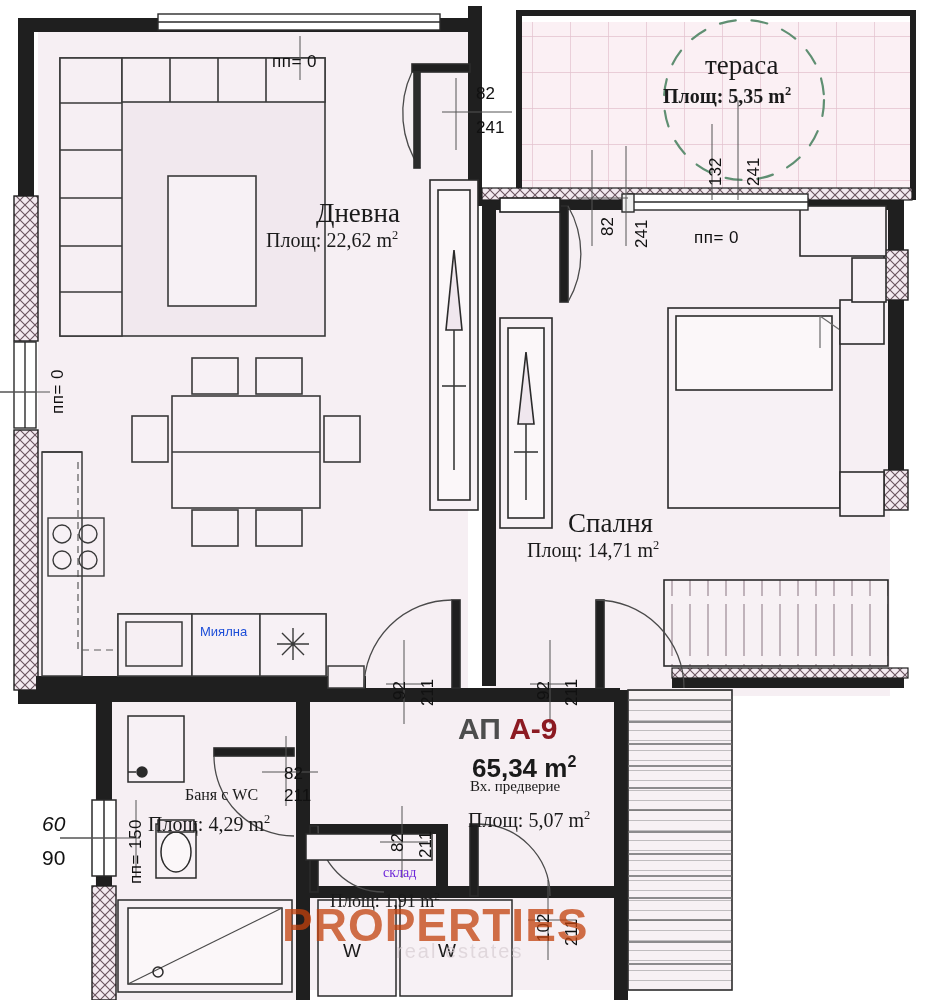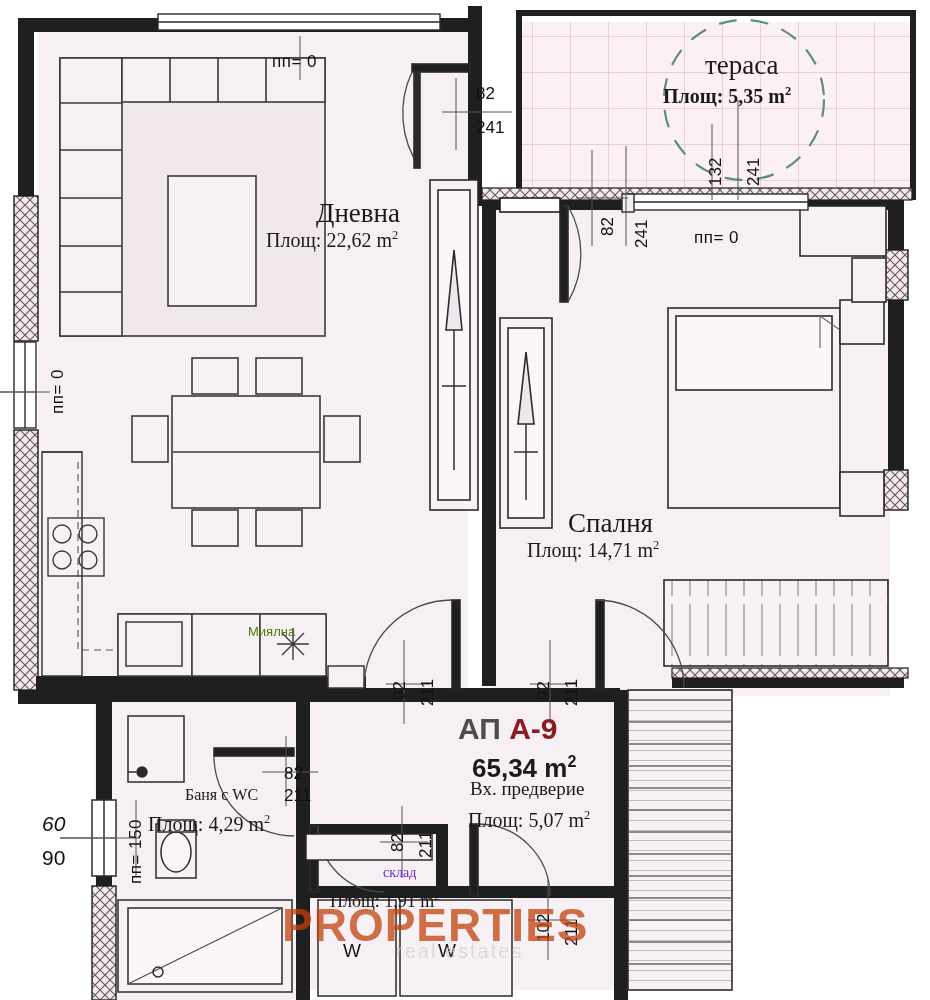--- a/index.html
+++ b/index.html
@@ -8,21 +8,21 @@
   svg{position:absolute;left:0;top:0;}
   .lbl{position:absolute;color:#1a1a1a;white-space:nowrap;font-family:"Liberation Serif",serif;}
   .room-name{font-size:27px;}
   .room-area{font-size:20px;}
   .dim{font-size:17px;font-family:"Liberation Sans",sans-serif;color:#111;}
   .dim-v{font-size:17px;font-family:"Liberation Sans",sans-serif;color:#111;
          transform:rotate(-90deg);transform-origin:left top;}
   .pp{font-size:17px;font-family:"Liberation Sans",sans-serif;color:#111;letter-spacing:.5px;}
   .pp-v{font-size:17px;font-family:"Liberation Sans",sans-serif;color:#111;
         transform:rotate(-90deg);transform-origin:left top;letter-spacing:.5px;}
-  .small{font-size:13px;font-family:"Liberation Sans",sans-serif;color:#4d7c0f;margin-left:48px;}
+  .small{font-size:13px;font-family:"Liberation Sans",sans-serif;color:#1d4ed8;}
   .tiny{font-size:14px;font-family:"Liberation Serif",serif;color:#6d28d9;}
   .unit-code{font-size:30px;font-weight:bold;font-family:"Liberation Sans",sans-serif;color:#4d4d4d;}
   .unit-code b{color:#8c1a22;}
   .unit-area{font-size:26px;font-weight:bold;font-family:"Liberation Sans",sans-serif;color:#1a1a1a;}
   .sup{font-size:.62em;vertical-align:super;}
   .wm{position:absolute;font-family:"Liberation Sans",sans-serif;color:#c2410c;
       opacity:.75;pointer-events:none;}
   .wm-main{font-size:46px;font-weight:bold;letter-spacing:1px;}
   .wm-sub{font-size:20px;letter-spacing:2px;color:#d9cfd4;}
 </style>
@@ -288,21 +288,21 @@
   <div class="lbl room-name" style="left:568px;top:508px;">Спалня</div>
   <div class="lbl room-area" style="left:527px;top:538px;">
     <span>Площ: 14,71 m</span><span class="sup">2</span>
   </div>
 
   <div class="lbl" style="left:185px;top:786px;font-size:16px;">Баня с WC</div>
   <div class="lbl room-area" style="left:148px;top:812px;">
     <span>Площ: 4,29 m</span><span class="sup">2</span>
   </div>
 
-  <div class="lbl" style="left:470px;top:778px;font-size:19px;">Вх. предверие</div>
+  <div class="lbl" style="left:470px;top:778px;font-size:15px;">Вх. предверие</div>
   <div class="lbl room-area" style="left:468px;top:808px;">
     <span>Площ: 5,07 m</span><span class="sup">2</span>
   </div>
 
   <div class="lbl tiny" style="left:383px;top:865px;">склад</div>
   <div class="lbl" style="left:330px;top:890px;font-size:18px;">
     <span>Площ: 1,91 m</span><span class="sup">2</span>
   </div>
 
   <div class="lbl unit-code" style="left:458px;top:712px;">

